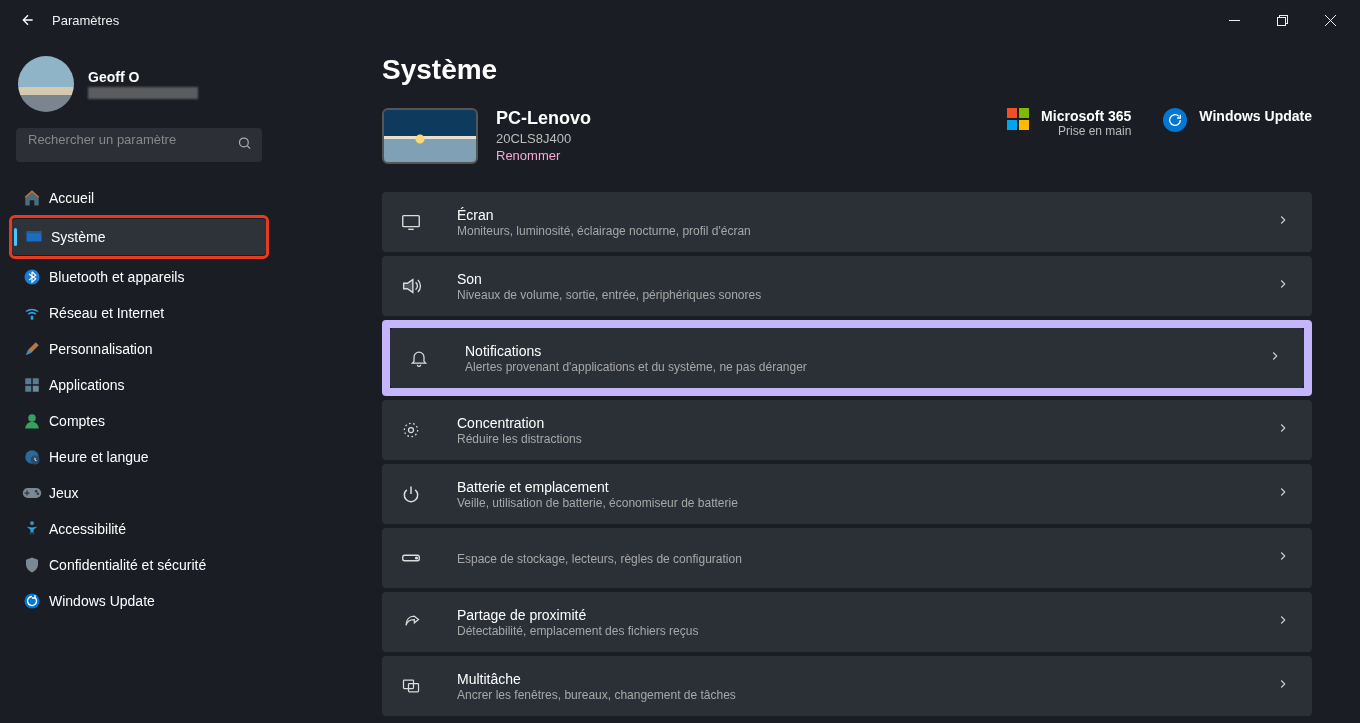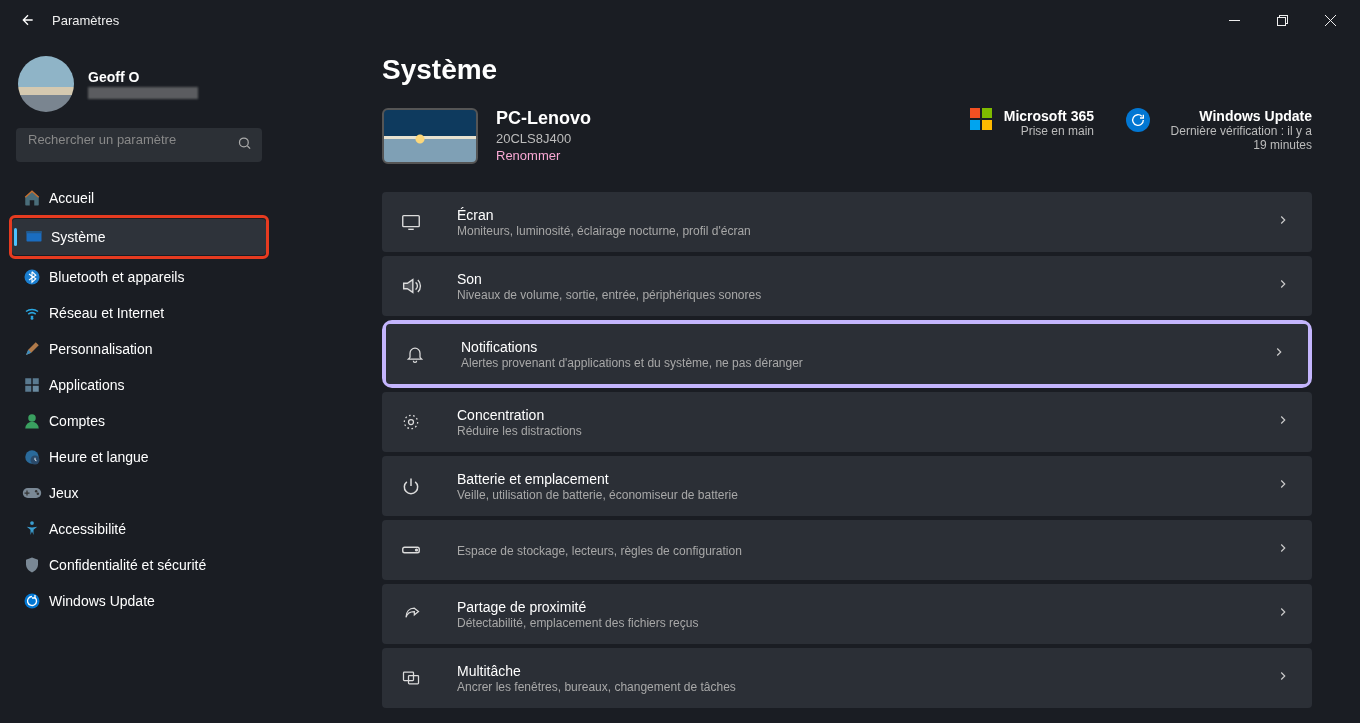--- a/index.html
+++ b/index.html
@@ -87,21 +87,21 @@
 .setting-row {
   background:#2b2f36; border-radius:4px; height:60px;
   display:flex; align-items:center; padding: 0 22px 0 16px; gap: 33px;
   margin-bottom: 4px; cursor:pointer;
 }
 .setting-ico { width:26px; height:26px; display:flex; align-items:center; justify-content:center; color:#dcdcdc; flex-shrink:0; }
 .setting-title { font-size:14px; font-weight:500; }
 .setting-desc { font-size:12px; color:#a8a8a8; margin-top:1px; }
 .chev { margin-left:auto; color:#ccc; flex-shrink:0; }
 
-.highlight-main { border: 4px solid #c4b5fd; border-radius:10px; margin-bottom:4px; }
+.highlight-main { border: 8px solid #c4b5fd; border-radius:4px; margin-bottom:4px; }
 .highlight-main .setting-row { margin-bottom:0; }
 </style>
 </head>
 <body>
 
 <div class="titlebar">
   <div class="back-btn">
     <svg width="16" height="16" viewBox="0 0 24 24" fill="none" stroke="currentColor" stroke-width="2">
         <path d="M19 12H5M12 19l-7-7 7-7"></path>
       </svg>
@@ -301,21 +301,20 @@
         </div>
       </div>
       <div class="header-info">
         <div class="wu-ico">
           <svg width="16" height="16" viewBox="0 0 24 24" fill="none" stroke="#fff" stroke-width="2">
               <path d="M20 12a8 8 0 11-2.3-5.6M20 4v5h-5"></path>
             </svg>
         </div>
         <div class="header-info-txt">
           <div class="t">Windows Update</div>
-          <div class="s">Dernière vérification : il y a 19 minutes</div>
         </div>
       </div>
     </div>
 
     <div class="setting-row">
       <div class="setting-ico">
           <svg width="22" height="22" viewBox="0 0 24 24" fill="none" stroke="currentColor" stroke-width="1.5">
             <rect x="3" y="5" width="18" height="12" rx="1"></rect>
             <path d="M9 20h6"></path>
           </svg>

